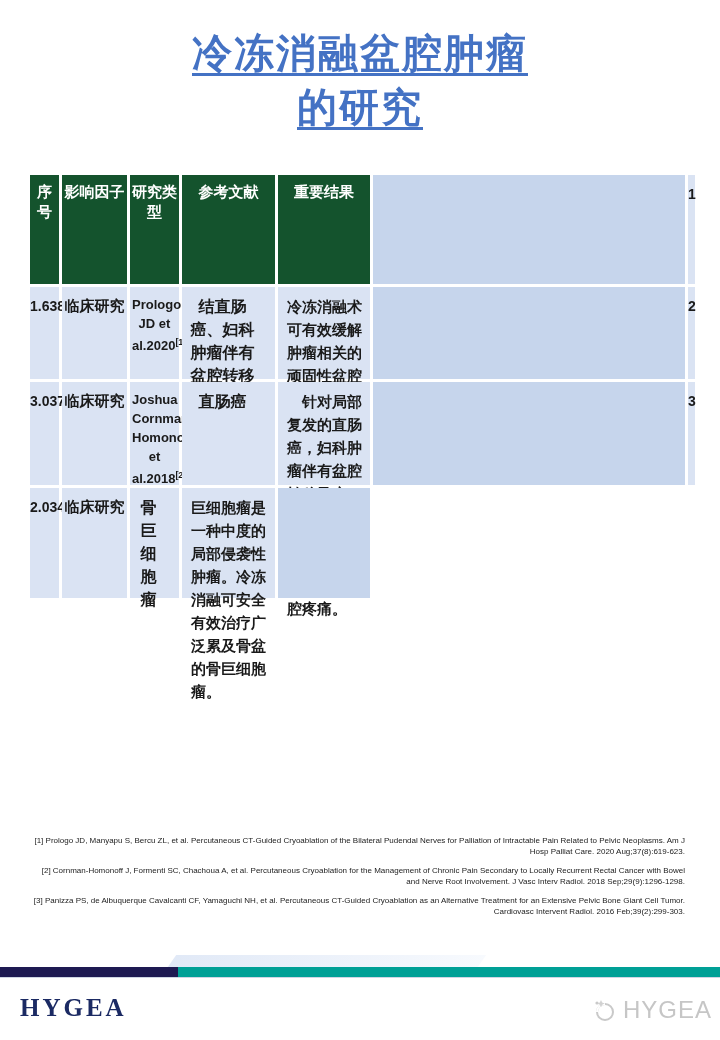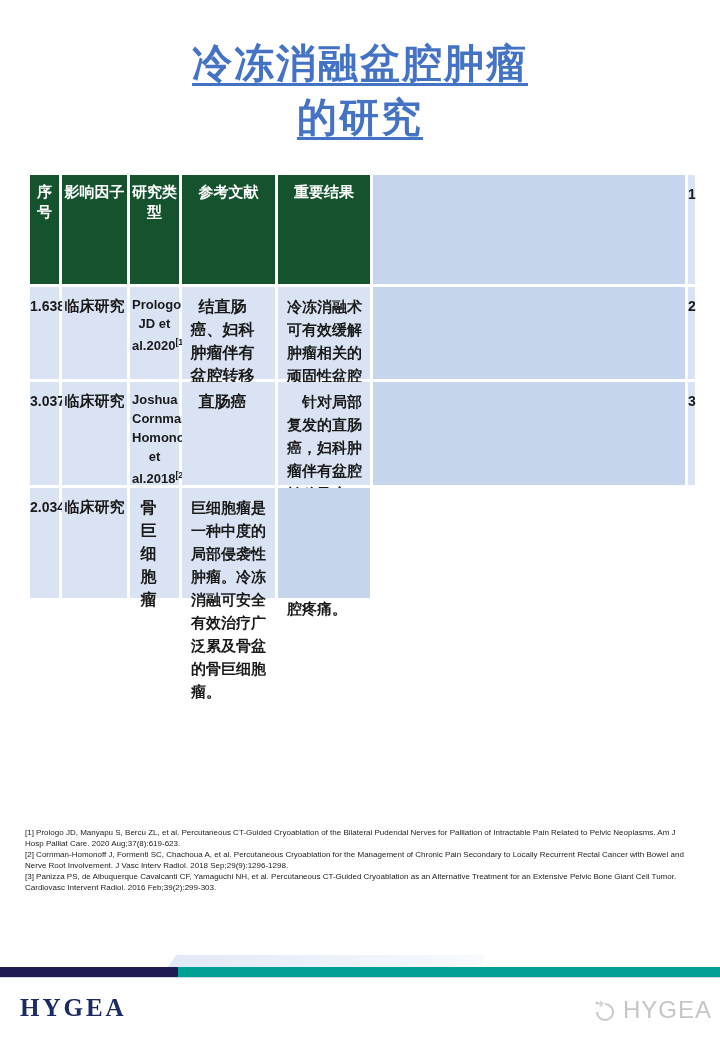--- a/index.html
+++ b/index.html
@@ -10,21 +10,21 @@
     height: 1040px;
     background: #ffffff;
     overflow: hidden;
     font-family: "Liberation Sans", sans-serif;
     color: #1a1a1a;
   }
 
   
   .title {
     position: absolute;
-    top: 36px;
+    top: 26px;
     left: 0;
     width: 100%;
     text-align: center;
     font-size: 40px;
     line-height: 54px;
     font-weight: bold;
     color: #4472c4;
     letter-spacing: 2px;
   }
   .title .tline {
@@ -76,21 +76,21 @@
   
   .footnotes {
     position: absolute;
     left: 25px;
     top: 827px;
     width: 668px;
     font-size: 8px;
     line-height: 11px;
     color: #222222;
   }
-  .footnotes p { margin: 0; }
+  .footnotes p { margin: 8px; text-align: right; }
 
   
   .deco-highlight {
     position: absolute;
     left: 172px;
     top: 955px;
     width: 310px;
     height: 12px;
     background: linear-gradient(90deg, rgba(200,215,240,0.55), rgba(225,235,250,0.25));
     transform: skewX(-35deg);

